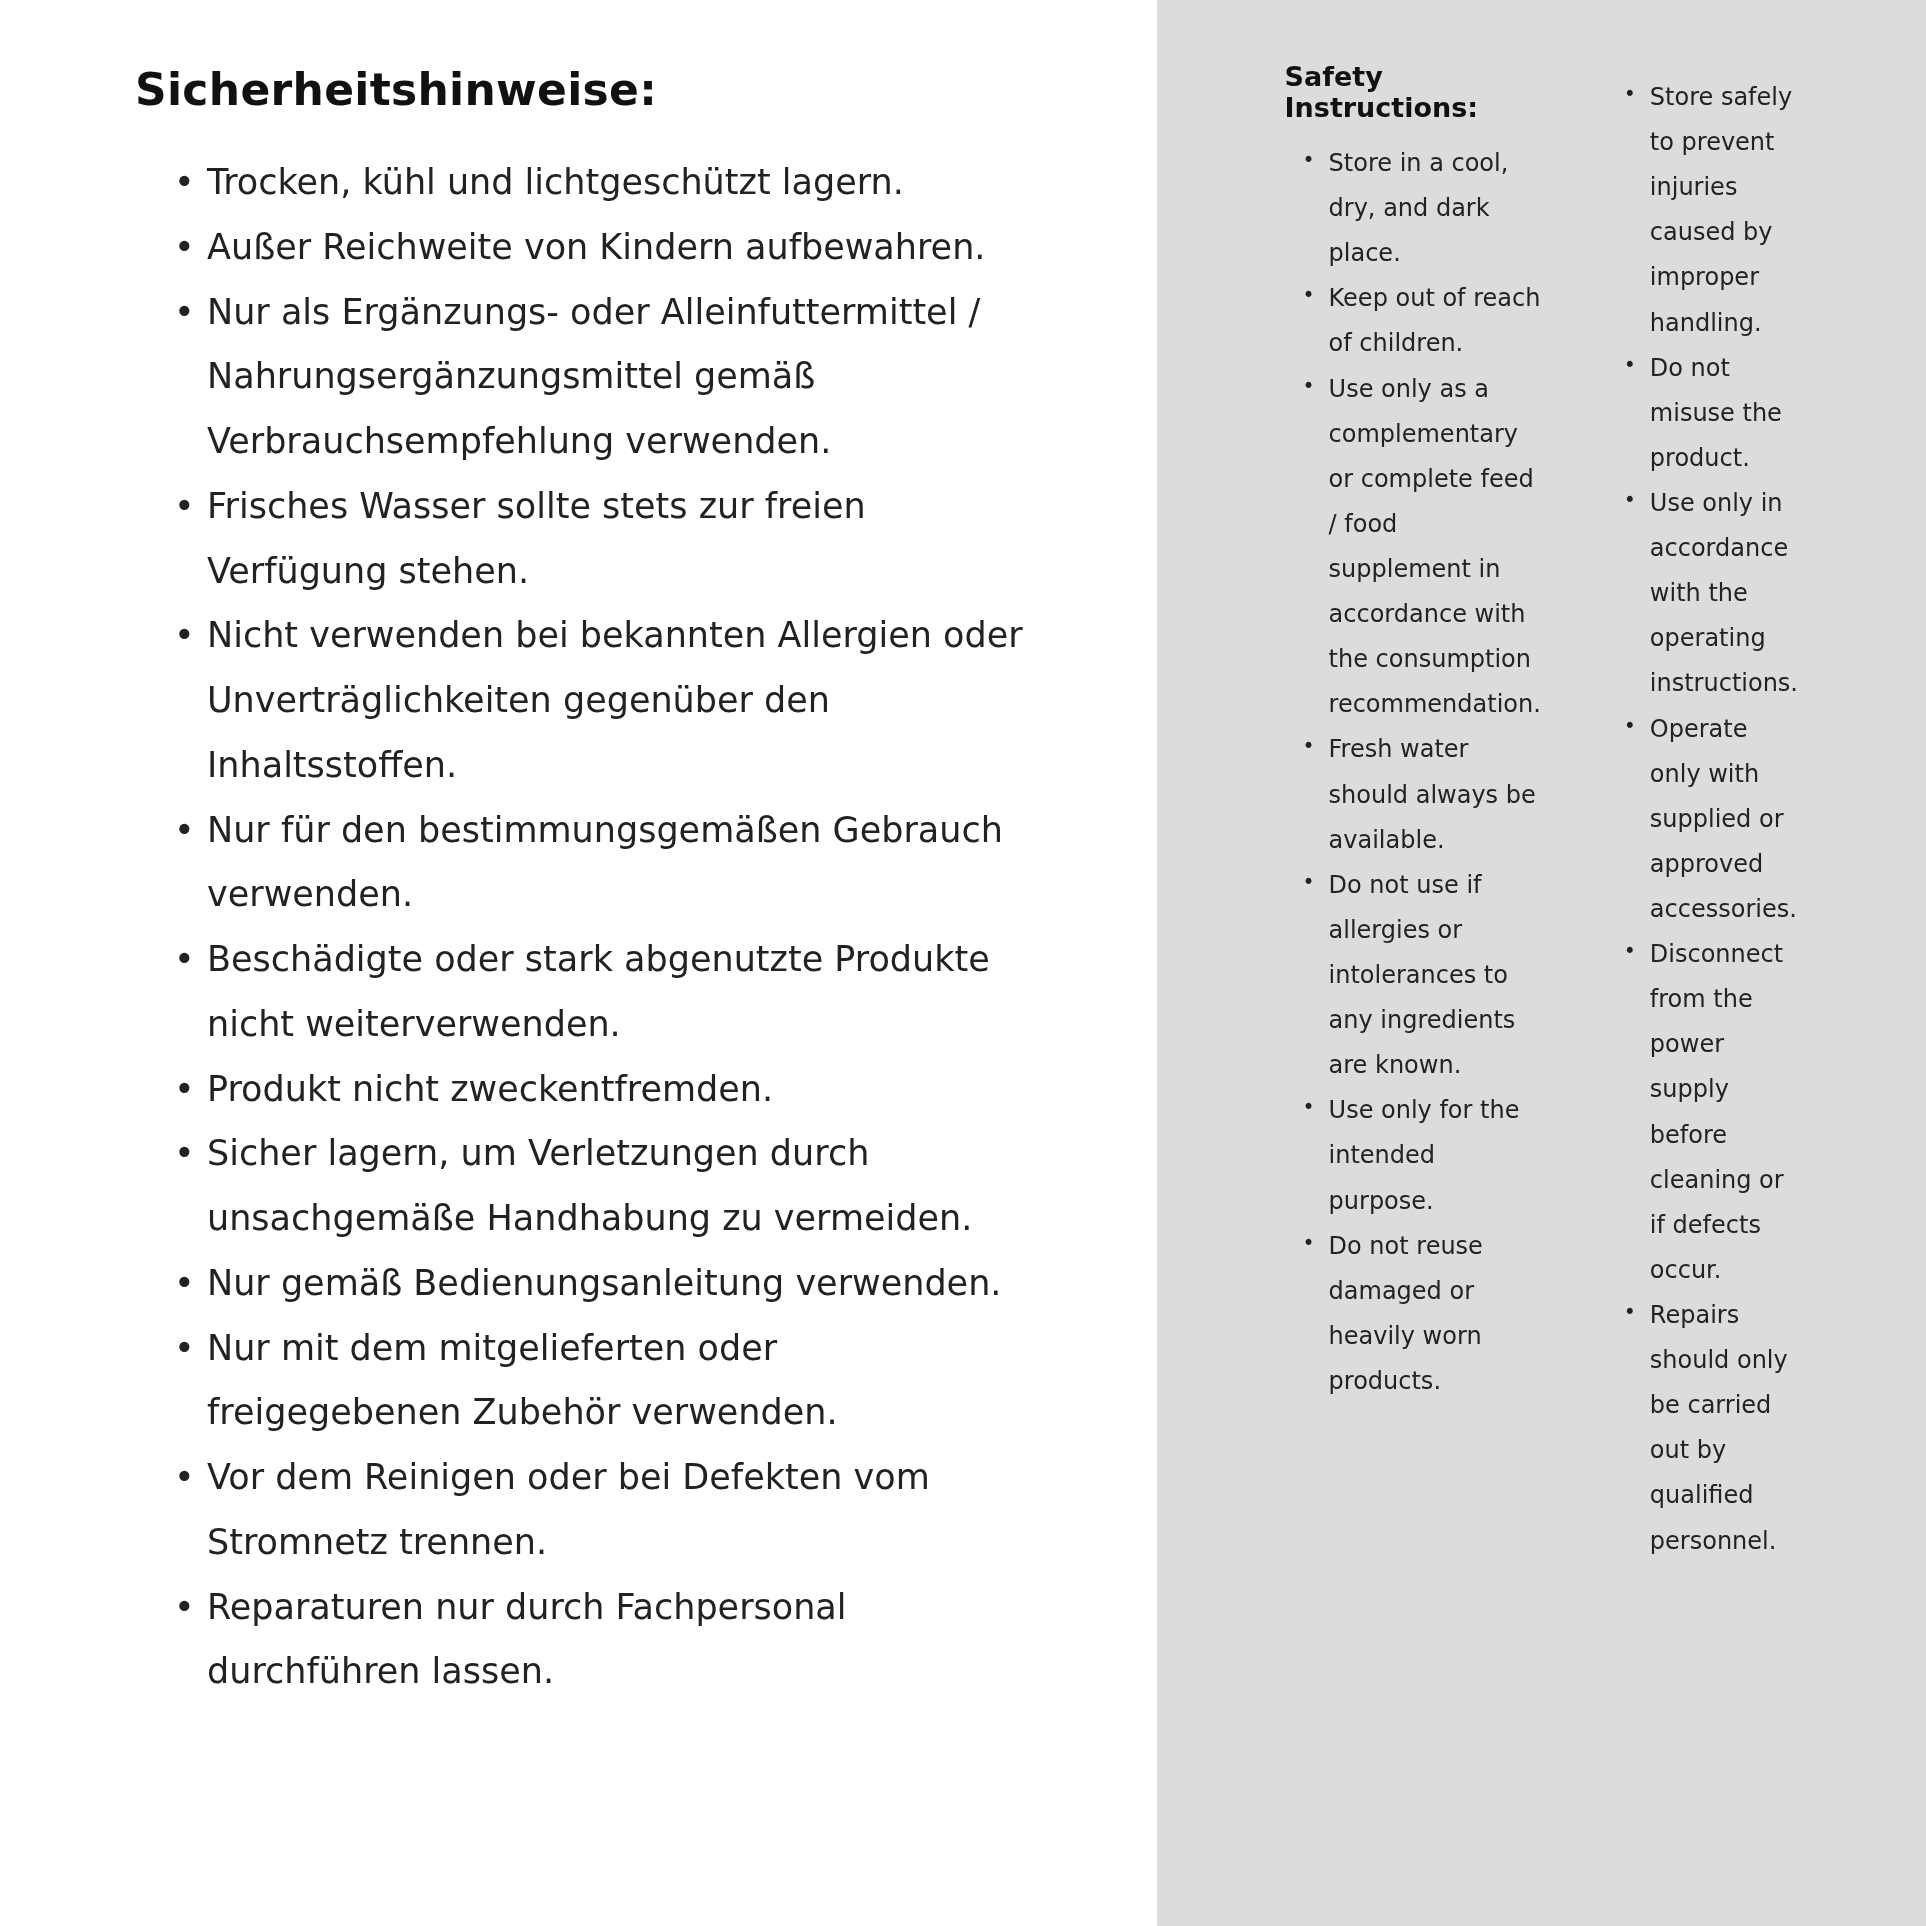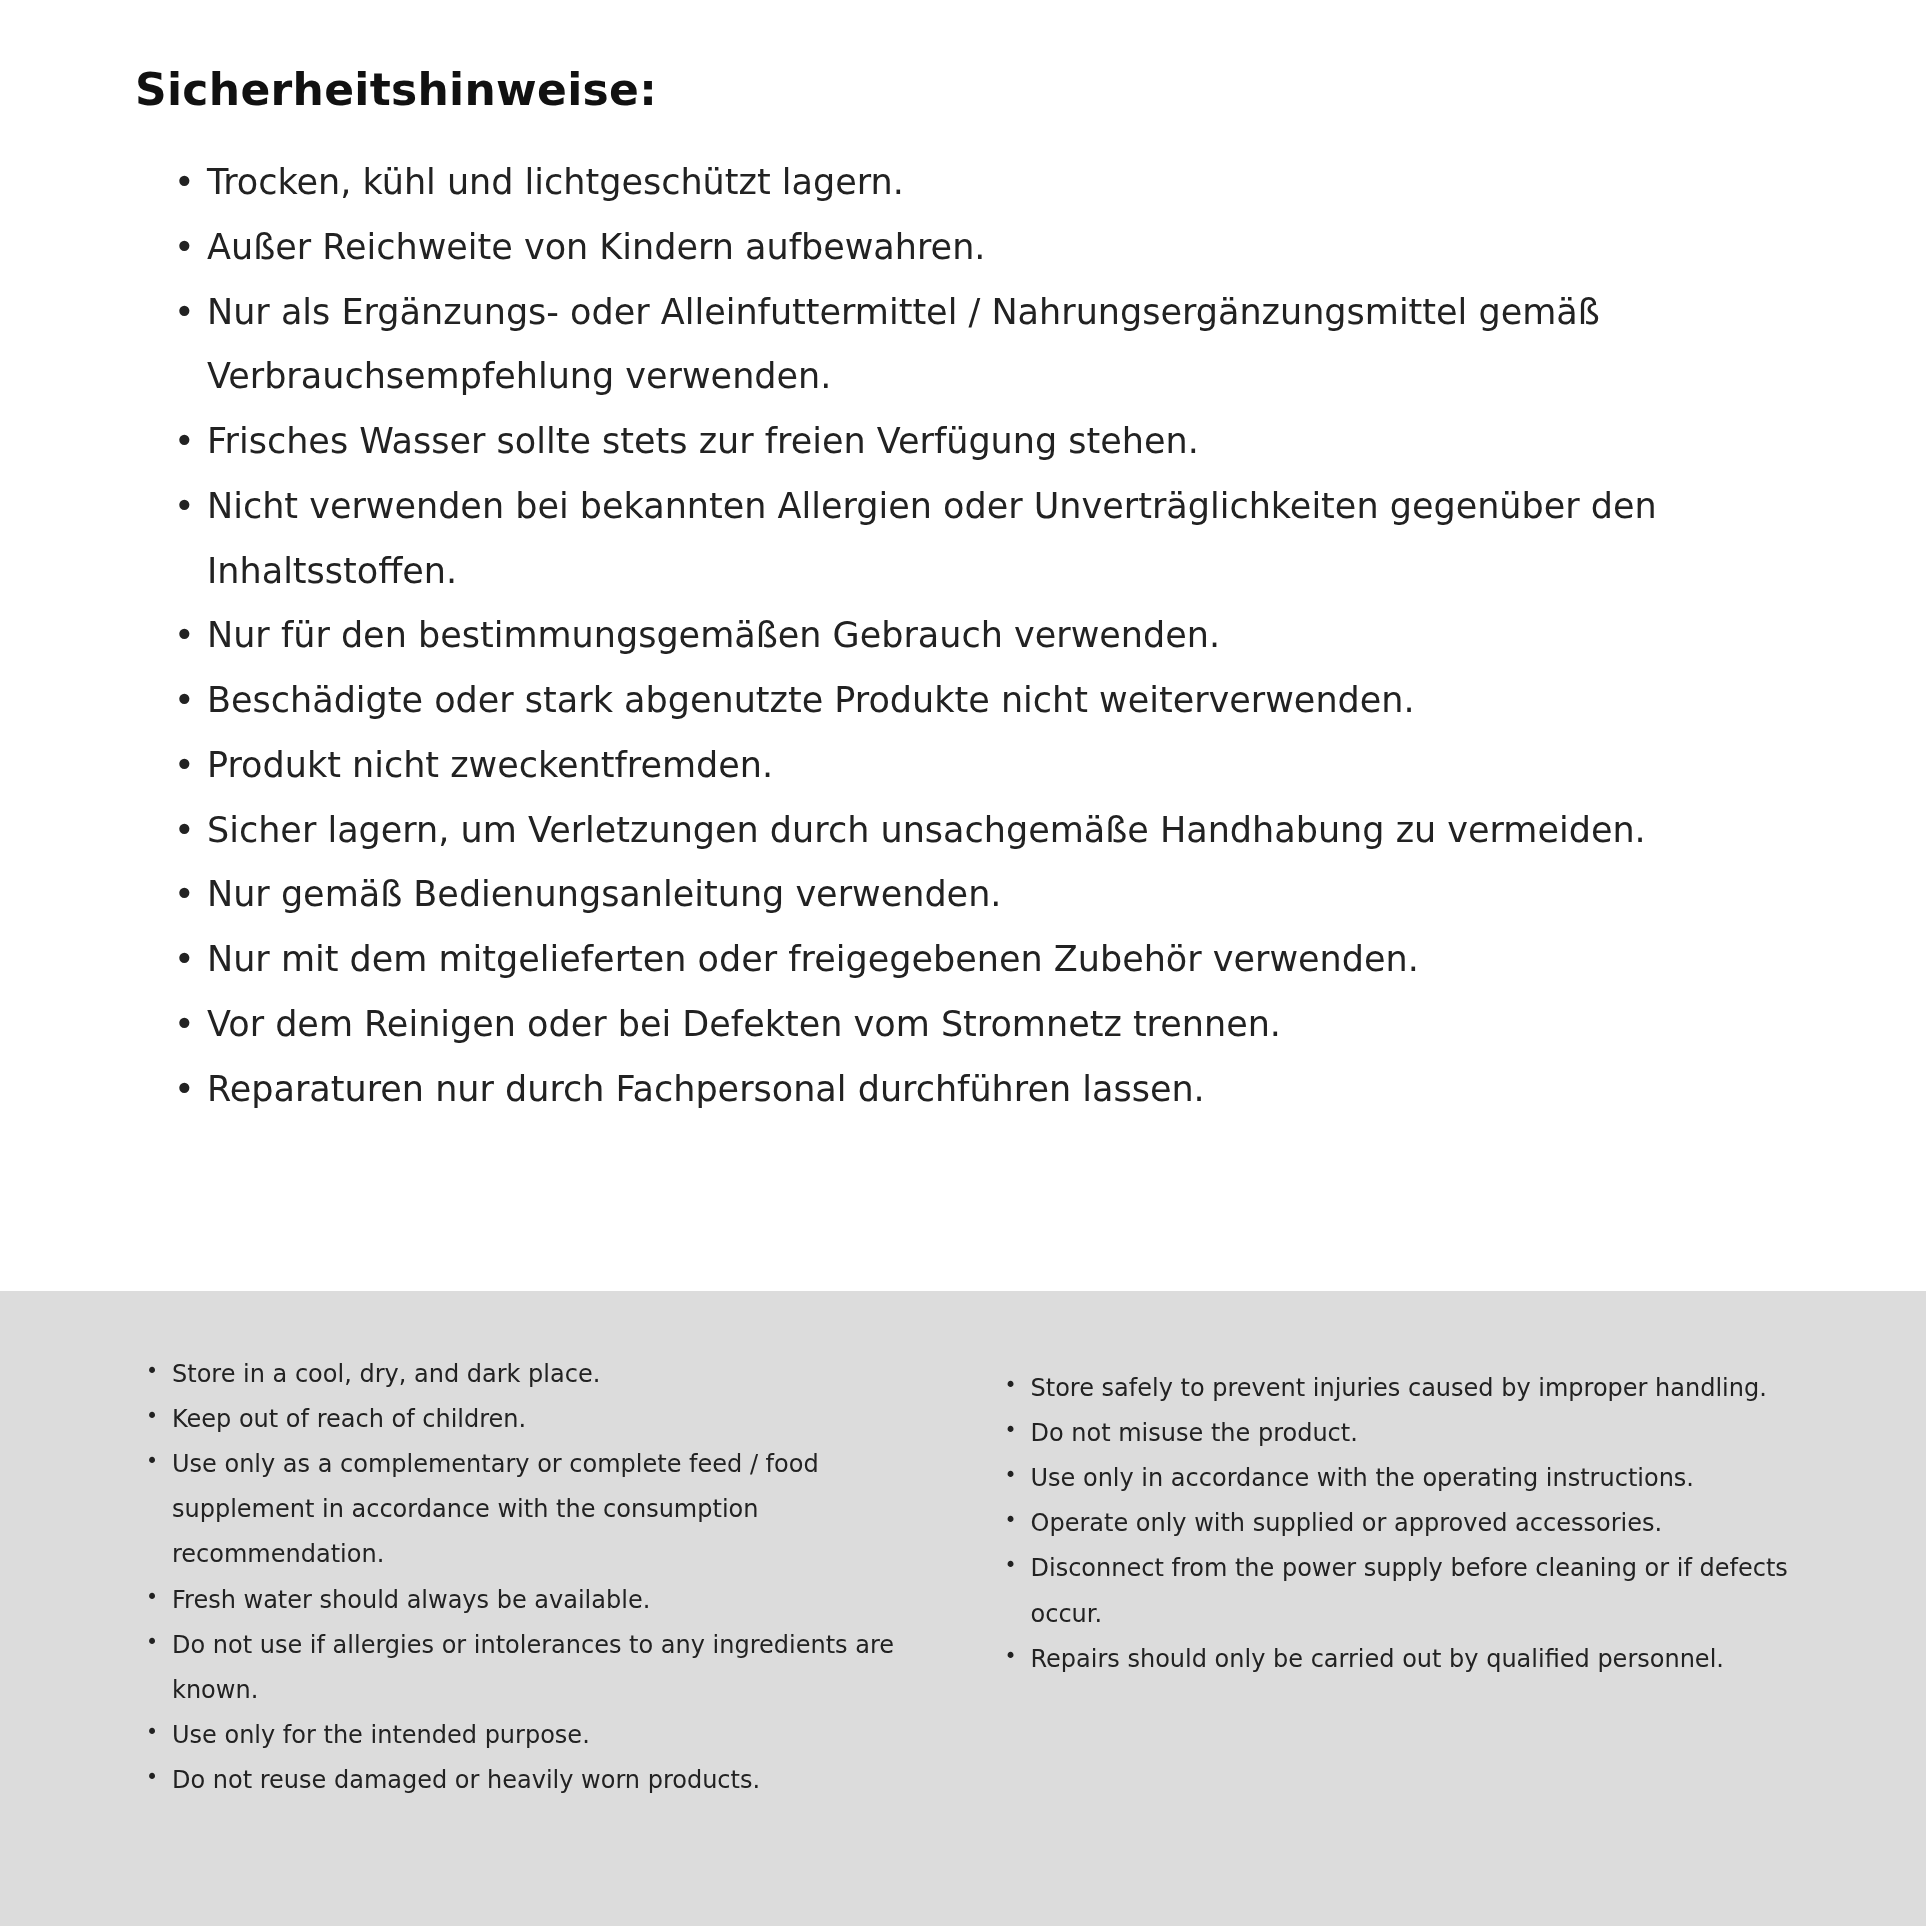--- a/index.html
+++ b/index.html
@@ -11,21 +11,21 @@
     width: 1926px;
     height: 1926px;
     font-family: "DejaVu Sans", "Liberation Sans", sans-serif;
     color: #1c1c1c;
     overflow: hidden;
   }
   .page {
     width: 1926px;
     height: 1926px;
     display: flex;
-    flex-direction: column;
+    flex-direction: row;
   }
 
   
   .section-de {
     height: 1291px;
     box-sizing: border-box;
     background: #ffffff;
     padding: 64px 128px 0 135px;
   }
   .title-de {
@@ -115,20 +115,21 @@
       <li>Sicher lagern, um Verletzungen durch unsachgemäße Handhabung zu vermeiden.</li>
       <li>Nur gemäß Bedienungsanleitung verwenden.</li>
       <li>Nur mit dem mitgelieferten oder freigegebenen Zubehör verwenden.</li>
       <li>Vor dem Reinigen oder bei Defekten vom Stromnetz trennen.</li>
       <li>Reparaturen nur durch Fachpersonal durchführen lassen.</li>
     </ul>
   </div>
 
   <div class="section-en">
     <div class="col-left">
+      <h2 class="title-en">Safety Instructions:</h2>
       <ul class="list-en">
         <li>Store in a cool, dry, and dark place.</li>
         <li>Keep out of reach of children.</li>
         <li>Use only as a complementary or complete feed / food supplement in accordance with the consumption recommendation.</li>
         <li>Fresh water should always be available.</li>
         <li>Do not use if allergies or intolerances to any ingredients are known.</li>
         <li>Use only for the intended purpose.</li>
         <li>Do not reuse damaged or heavily worn products.</li>
       </ul>
     </div>

